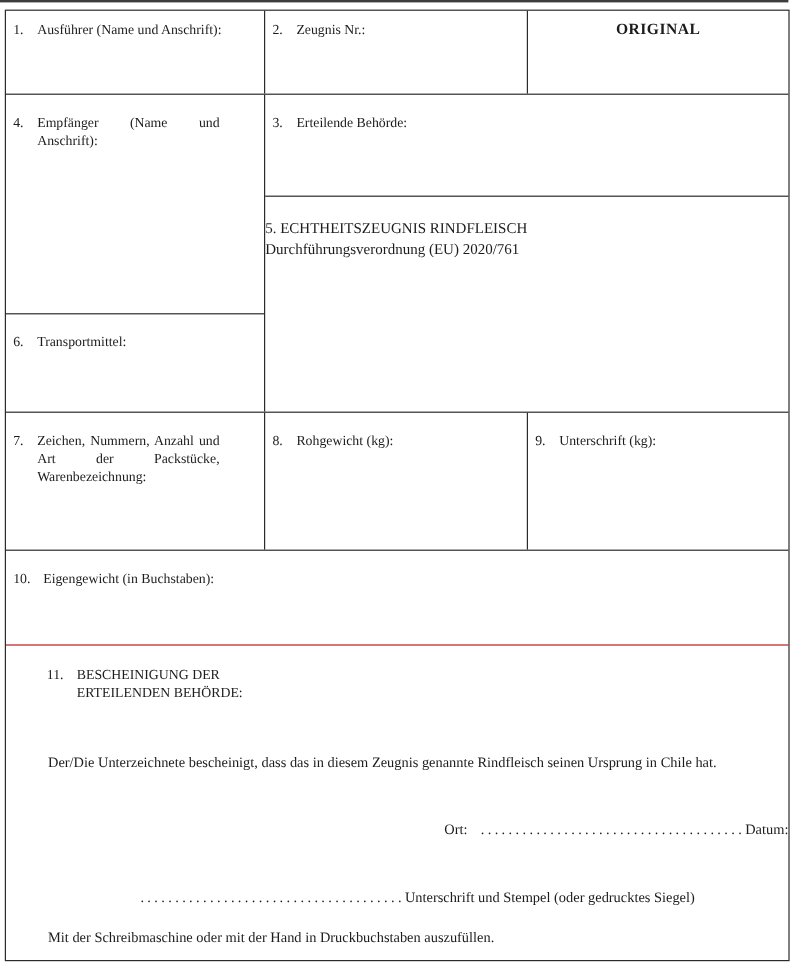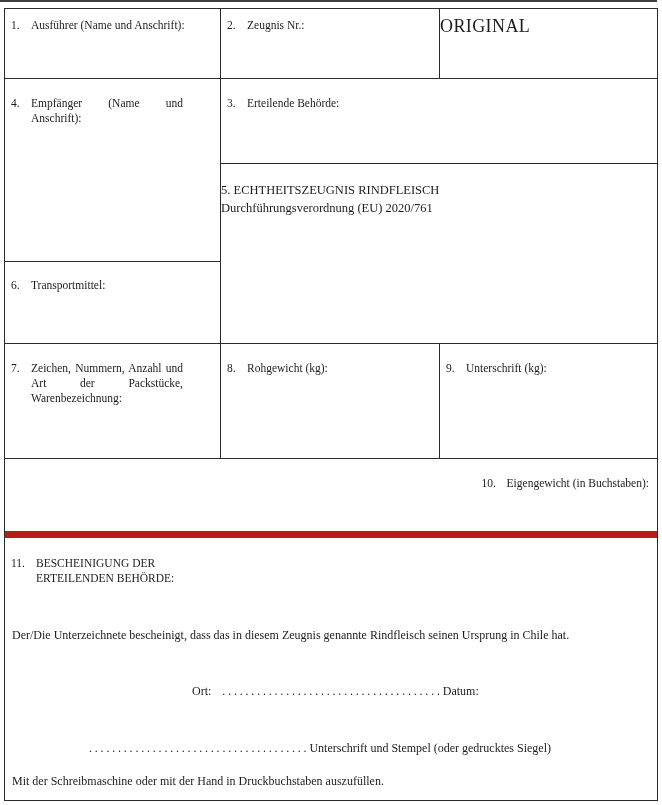--- a/index.html
+++ b/index.html
@@ -36,22 +36,22 @@
     height: 793px;
     border: 1px solid #2b2b2b;
     box-sizing: border-box;
     display: flex;
     flex-direction: column;
   }
   .row { display: flex; box-sizing: border-box; }
   .row-a { height: 70px;  border-bottom: 1px solid #2b2b2b; }
   .row-b { height: 265px; border-bottom: 1px solid #2b2b2b; }
   .row-c { height: 115px; border-bottom: 1px solid #2b2b2b; }
-  .row-d { height: 79px;  border-bottom: 7px solid #b91c1c; justify-content: flex-end; }
-  .row-e { flex: 1; display: flex; flex-direction: column; }
+  .row-d { height: 79px;  border-bottom: 1px solid #b91c1c; }
+  .row-e { flex: 1; display: flex; flex-direction: column; margin-left: 28px; }
 
   .cell { box-sizing: border-box; }
   .c-1 { width: 216px; border-right: 1px solid #2b2b2b; }
   .c-2 { width: 219px; border-right: 1px solid #2b2b2b; }
   .c-3 { flex: 1; }
 
   .col-l {
     width: 216px;
     border-right: 1px solid #2b2b2b;
     box-sizing: border-box;
@@ -82,39 +82,40 @@
   .num { flex: none; width: 20px; }
   .num-w { flex: none; width: 25px; }
   .txt { flex: none; max-width: 176px; }
   .txt-justify {
     flex: none;
     width: 152px;
     text-align: justify;
     text-justify: inter-word;
   }
   .original-cell {
-    text-align: left;
+    text-align: center;
     padding-top: 7px;
-    font-weight: normal;
-    font-size: 18px;
+    font-weight: bold;
+    font-size: 13px;
     letter-spacing: 0.4px;
   }
 
   .statement {
     margin-top: 42px;
     padding: 0 10px 0 7px;
     font-size: 12px;
     line-height: 1.3;
     font-family: Liberation Serif, serif;
   }
   .place-line {
     margin-top: 40px;
     padding-left: 187px;
     font-size: 12px;
     white-space: nowrap;
+    text-align: right;
   }
   .place-label { margin-right: 11px; }
   .dots { letter-spacing: 2.8px; }
   .signature-line {
     margin-top: 42px;
     padding-left: 84px;
     font-size: 12px;
     white-space: nowrap;
   }
   .footer-note {

